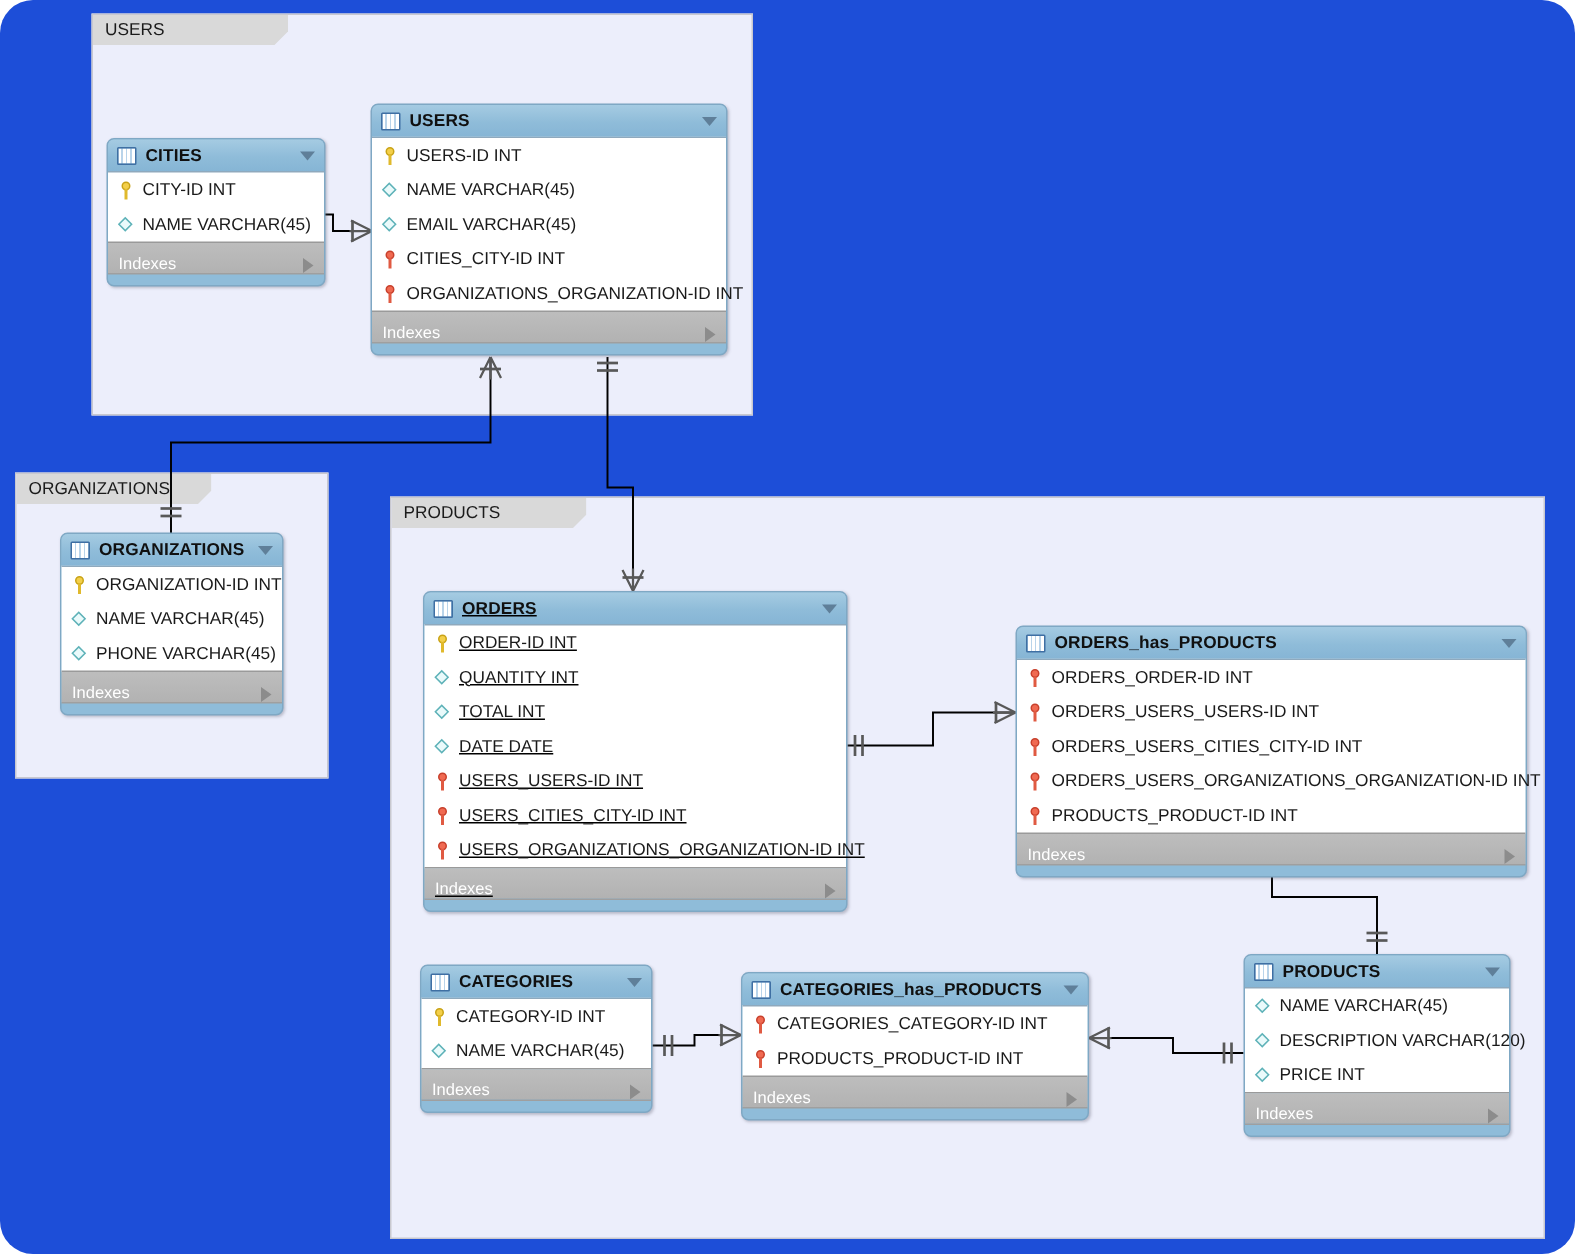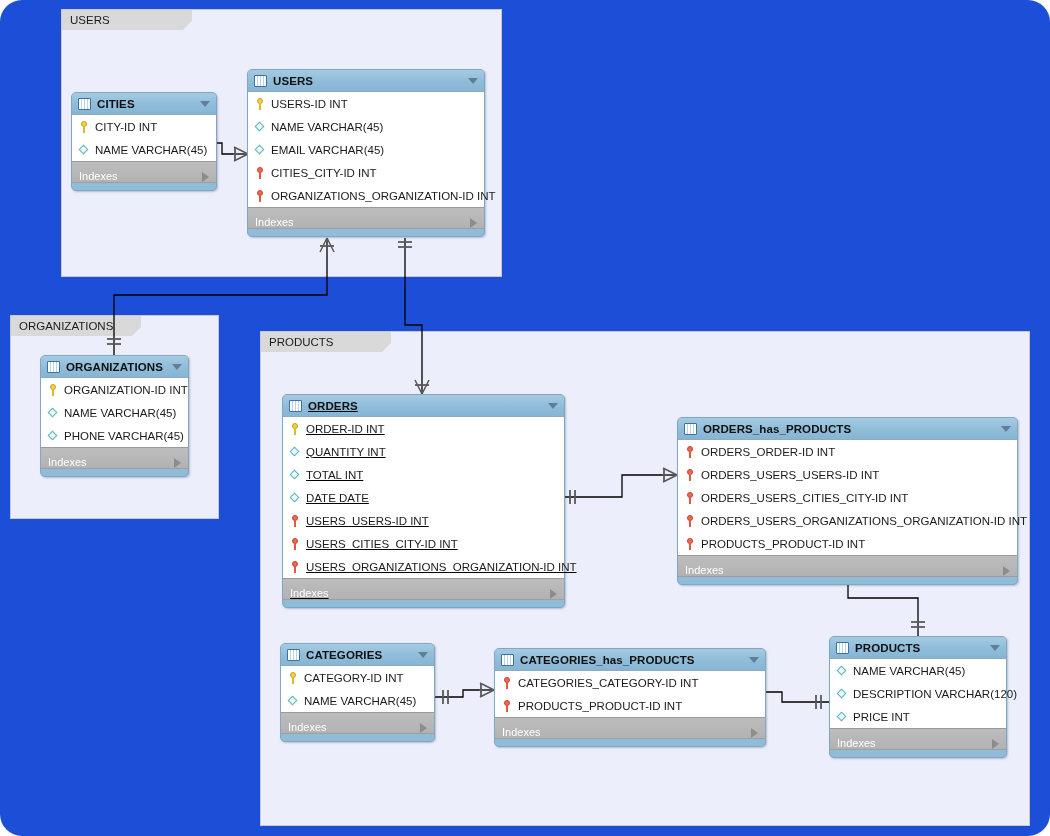--- a/index.html
+++ b/index.html
@@ -420,21 +420,21 @@
         <span class="col-ic ic-col"></span>
         <span>NAME VARCHAR(45)</span>
       </div>
     </div>
     <div class="idx">
       <span class="idx-label">Indexes</span>
       <span class="idx-arrow"></span>
     </div>
   </div>
 
-  <div class="tbl" style="left:494px; top:648px; width:272px;">
+  <div class="tbl" style="left:494px; top:648px; width:232px;">
     <div class="tbl-hdr">
       <span class="tbl-icon"></span>
       <span class="tbl-name">CATEGORIES_has_PRODUCTS</span>
       <span class="caret"></span>
     </div>
     <div class="tbl-cols">
       <div class="col">
         <span class="col-ic ic-fk"></span>
         <span>CATEGORIES_CATEGORY-ID INT</span>
       </div>

